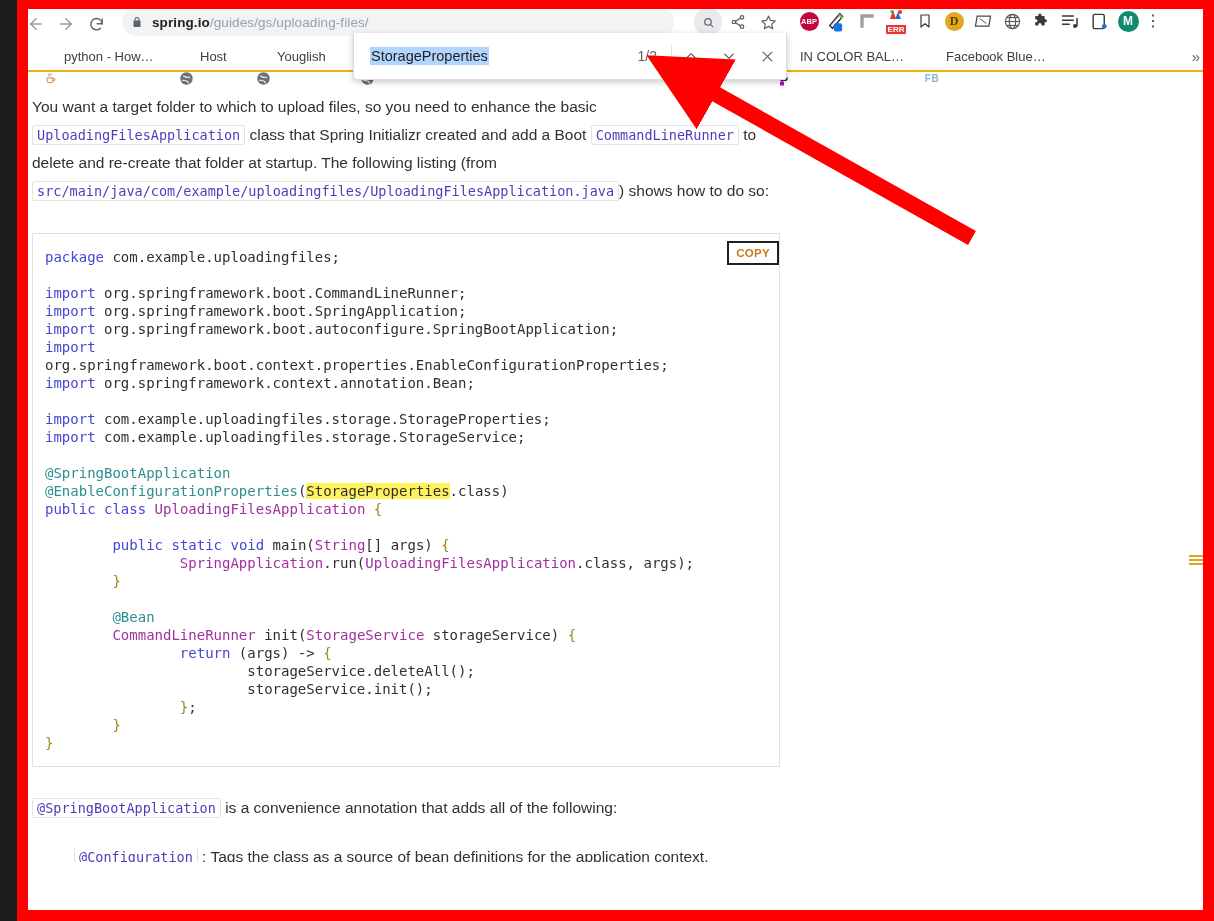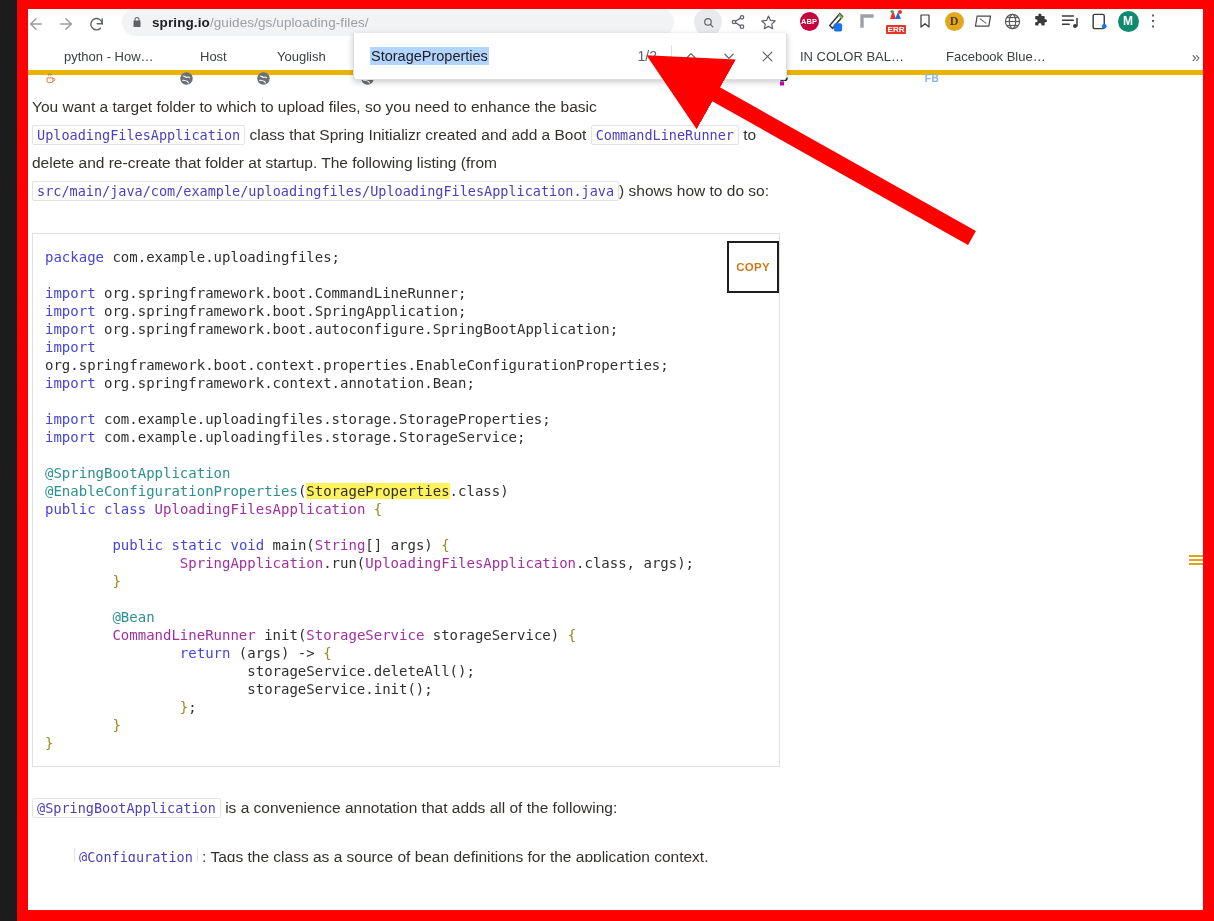--- a/index.html
+++ b/index.html
@@ -48,21 +48,21 @@
   #urltext b{color:#202124;font-weight:700;}
 
   #omnibox-actions{position:absolute;left:668px;top:2px;display:flex;align-items:center;gap:2px;}
   .obtn{width:28px;height:28px;border-radius:50%;display:flex;align-items:center;justify-content:center;}
   #zoomicon{background:#e8eaed;}
 
   #extbar{position:absolute;left:770px;top:2px;height:28px;display:flex;align-items:flex-start;gap:3px;}
   .ext{width:26px;height:26px;display:flex;align-items:center;justify-content:center;position:relative;}
 
   
-  #bmbar{position:relative;height:28px;border-bottom:5px solid #eab308;}
+  #bmbar{position:relative;height:28px;border-bottom:2px solid #eab308;}
   .bm{position:absolute;top:0;height:28px;display:flex;align-items:center;gap:6px;font-size:13px;color:#3c4043;white-space:nowrap;}
   .bmicon{width:16px;height:16px;display:flex;align-items:center;justify-content:center;flex:0 0 16px;margin-top:44px;}
   #bmoverflow{position:absolute;right:6px;top:0;height:28px;display:flex;align-items:center;color:#5f6368;font-size:15px;}
 
   
   #findbar{
     position:absolute;left:353px;top:33px;width:432px;height:46px;
     background:#fff;border:1px solid #dadce0;border-top:none;
     border-radius:0 0 4px 4px;
     box-shadow:0 2px 6px rgba(0,0,0,.22);
@@ -101,21 +101,21 @@
   }
   #codebox{
     position:relative;margin:28px 0 0 0;width:748px;
     border:1px solid #e0e0e0;background:#fff;
     padding:14px 0 14px 12px;box-sizing:border-box;
   }
   #copybtn{
     position:absolute;right:0px;top:7px;
     border:2px solid #1f1f1f;background:#fff;
     color:#c97a1d;font-size:11.5px;font-weight:bold;
-    padding:18px 7px;letter-spacing:.3px;
+    padding:4px 7px;letter-spacing:.3px;
     font-family:"Liberation Sans", sans-serif;
   }
   pre#code{
     margin:0;font-family:"DejaVu Sans Mono", monospace;
     font-size:14px;line-height:18px;color:#2f2f2f;
     white-space:pre;
   }
   .k{color:#4646d4;}       
   .t{color:#a030a0;}       
   .a{color:#2f8f8f;}       

